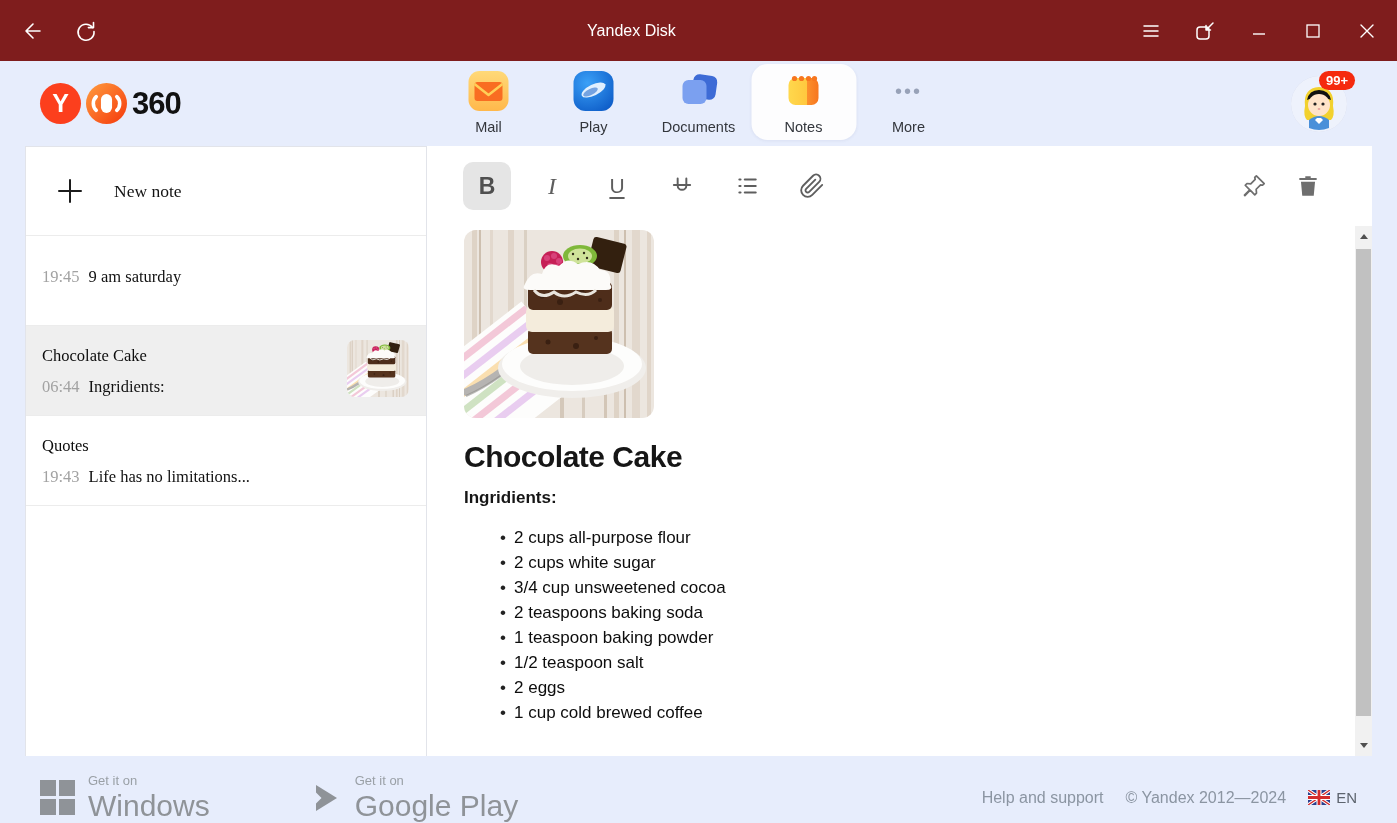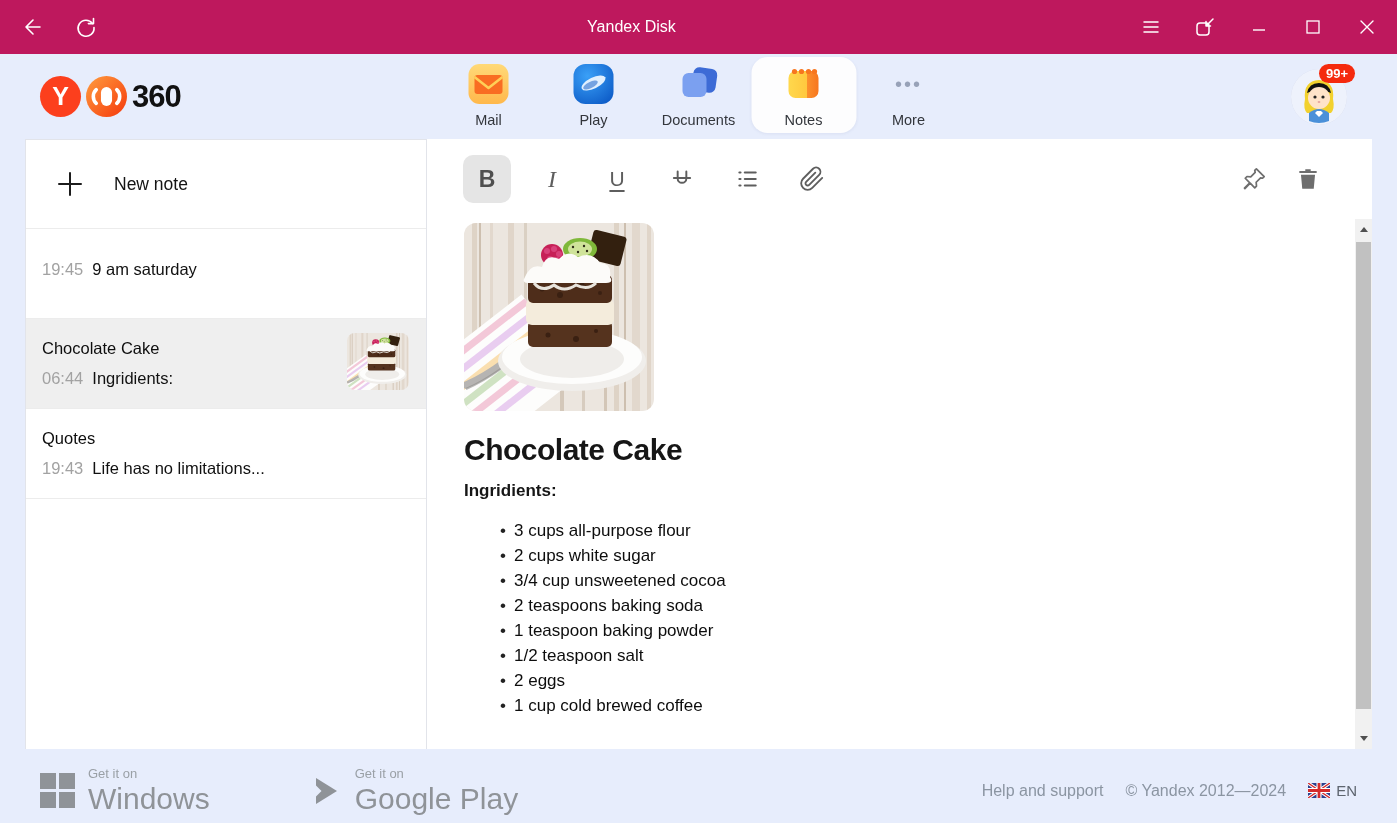--- a/index.html
+++ b/index.html
@@ -1,20 +1,20 @@
 <!DOCTYPE html>
 <html><head>
 <meta charset="utf-8">
 <style>
   * { margin:0; padding:0; box-sizing:border-box; }
   html,body { width:1397px; height:823px; overflow:hidden;
     font-family:"Liberation Sans","DejaVu Sans",sans-serif; background:#e7edfc; }
 
   
-  .titlebar { height:54px; background:#be185d; display:flex; align-items:center;
+  .titlebar { height:61px; background:#7f1d1d; display:flex; align-items:center;
     position:relative; color:#fff; }
   .tb-left { display:flex; align-items:center; gap:22px; padding-left:16px; }
   .tb-btn { width:32px; height:32px; display:flex; align-items:center; justify-content:center;
     cursor:pointer; }
   .tb-title { position:absolute; left:45.2%; transform:translateX(-50%);
     font-size:16px; color:#fff; }
   .tb-right { margin-left:auto; display:flex; align-items:center; gap:22px; padding-right:14px; }
 
   
   .header { height:85px; background:#e7edfc; display:flex; align-items:center; position:relative; }
@@ -31,21 +31,21 @@
   .tab-icon { width:44px; height:44px; display:flex; align-items:center; justify-content:center; }
   .more-dots { font-size:20px; color:#98a2b8; letter-spacing:2px; line-height:44px; }
   .avatar-wrap { margin-left:auto; margin-right:50px; position:relative; width:56px; height:56px; }
   .avatar { width:56px; height:56px; border-radius:50%; background:#eef2fc; overflow:hidden; cursor:pointer;
     box-shadow:0 0 0 1px rgba(120,130,170,.15) inset; }
   .badge { position:absolute; top:-5px; right:-8px; background:#f52a0e; color:#fff;
     font-size:13px; font-weight:700; padding:2px 7px; border-radius:10px; }
 
   
   .main-row { height:610px; display:flex; padding:0 25px; background:#e7edfc; }
-  .sidebar { width:402px; background:#fff; border:1px solid #e2e4ea; border-bottom:none; }
+  .sidebar { width:402px; background:#fff; border:1px solid #e2e4ea; border-bottom:none;font-family:Liberation Serif, serif; }
   .new-note { height:89px; display:flex; align-items:center; gap:28px; padding-left:28px;
     border-bottom:1px solid #ececec; cursor:pointer; }
   .new-note-label { font-size:17.5px; color:#141414; font-weight:500; }
   .note-item { height:90px; padding:20px 16px 0 16px; border-bottom:1px solid #ececec;
     cursor:pointer; position:relative; }
   .note-item.selected { background:#efefef; }
   .note-item-title { font-size:16.5px; color:#0d0d0d; font-weight:500; }
   .note-item-line2 { margin-top:11px; font-size:16.5px; display:flex; gap:9px; }
   .note-item-time { color:#a2a2a2; }
   .note-item-preview { color:#111; }
@@ -402,21 +402,21 @@
 
     <div class="note-body">
       <div class="note-image">
         <svg width="190" height="188" viewBox="0 0 190 188">
             <use href="#cake-art"></use>
           </svg>
       </div>
       <h1 class="note-title">Chocolate Cake</h1>
       <div class="note-subtitle">Ingridients:</div>
       <ul class="ingredients">
-        <li>3 cups all-purpose flour</li>
+        <li>2 cups all-purpose flour</li>
         <li>2 cups white sugar</li>
         <li>3/4 cup unsweetened cocoa</li>
         <li>2 teaspoons baking soda</li>
         <li>1 teaspoon baking powder</li>
         <li>1/2 teaspoon salt</li>
         <li>2 eggs</li>
         <li>1 cup cold  brewed coffee</li>
       </ul>
     </div>
 

